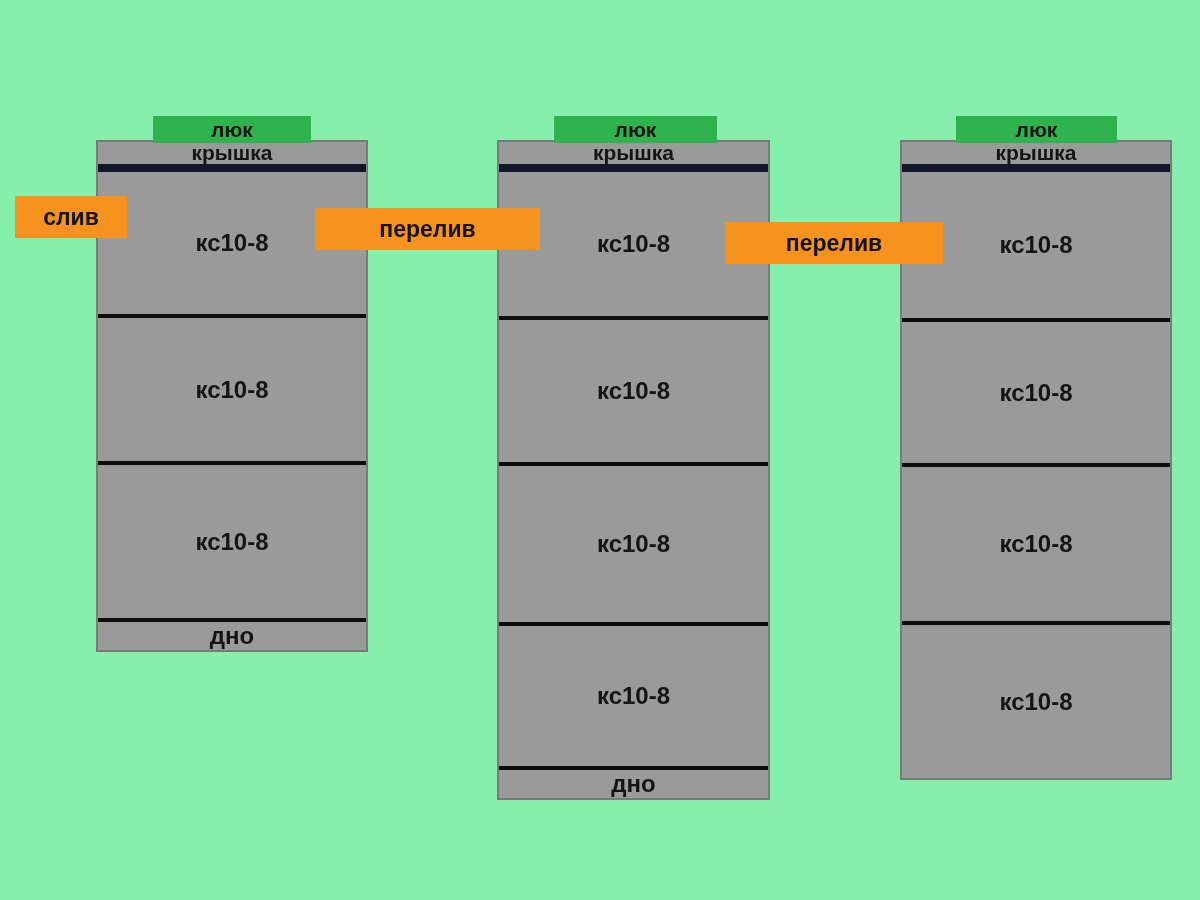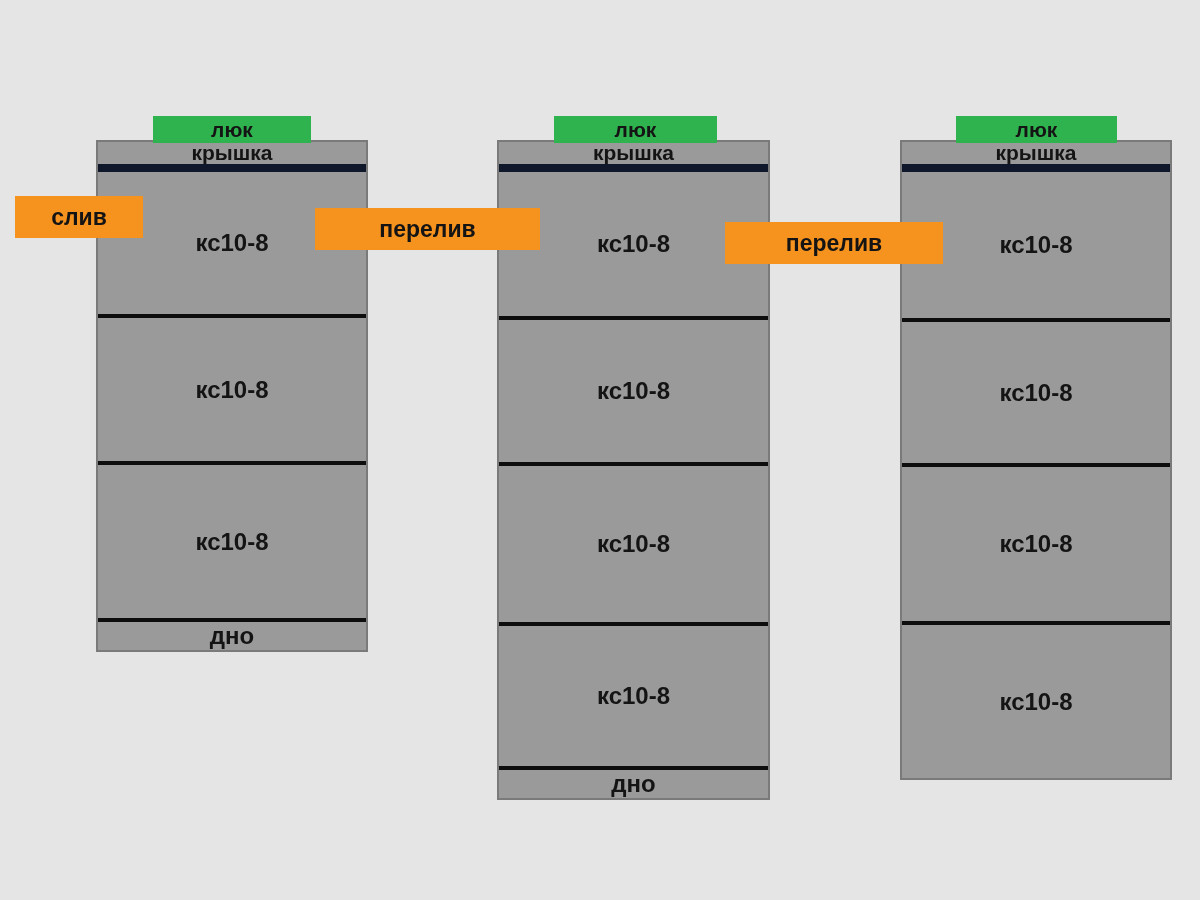--- a/index.html
+++ b/index.html
@@ -5,21 +5,21 @@
   html, body {
     margin: 0;
     padding: 0;
     background: #ffffff;
     font-family: "Liberation Sans", "DejaVu Sans", sans-serif;
   }
   .canvas {
     position: relative;
     width: 1200px;
     height: 900px;
-    background: #e5e5e5;
+    background: #86efac;
     overflow: hidden;
   }
   
   .well {
     position: absolute;
     box-sizing: border-box;
     background: #9a9a9a;
     border: 2px solid #7a7a7a;
     display: flex;
     flex-direction: column;
@@ -115,17 +115,17 @@
   </div>
 
   <div class="well" style="left:900px; top:140px; width:272px; height:640px;">
     <div class="well-lid" style="height:30px;">крышка</div>
     <div class="ring-section" style="height:150px;">кс10-8</div>
     <div class="ring-section" style="height:145px;">кс10-8</div>
     <div class="ring-section" style="height:158px;">кс10-8</div>
     <div class="ring-section last">кс10-8</div>
   </div>
 
-  <div class="connector" style="left:15px; top:196px; width:128px;">слив</div>
+  <div class="connector" style="left:15px; top:196px; width:112px;">слив</div>
   <div class="connector" style="left:315px; top:208px; width:225px;">перелив</div>
   <div class="connector" style="left:725px; top:222px; width:218px;">перелив</div>
 
 </div>
 
 </body></html>

